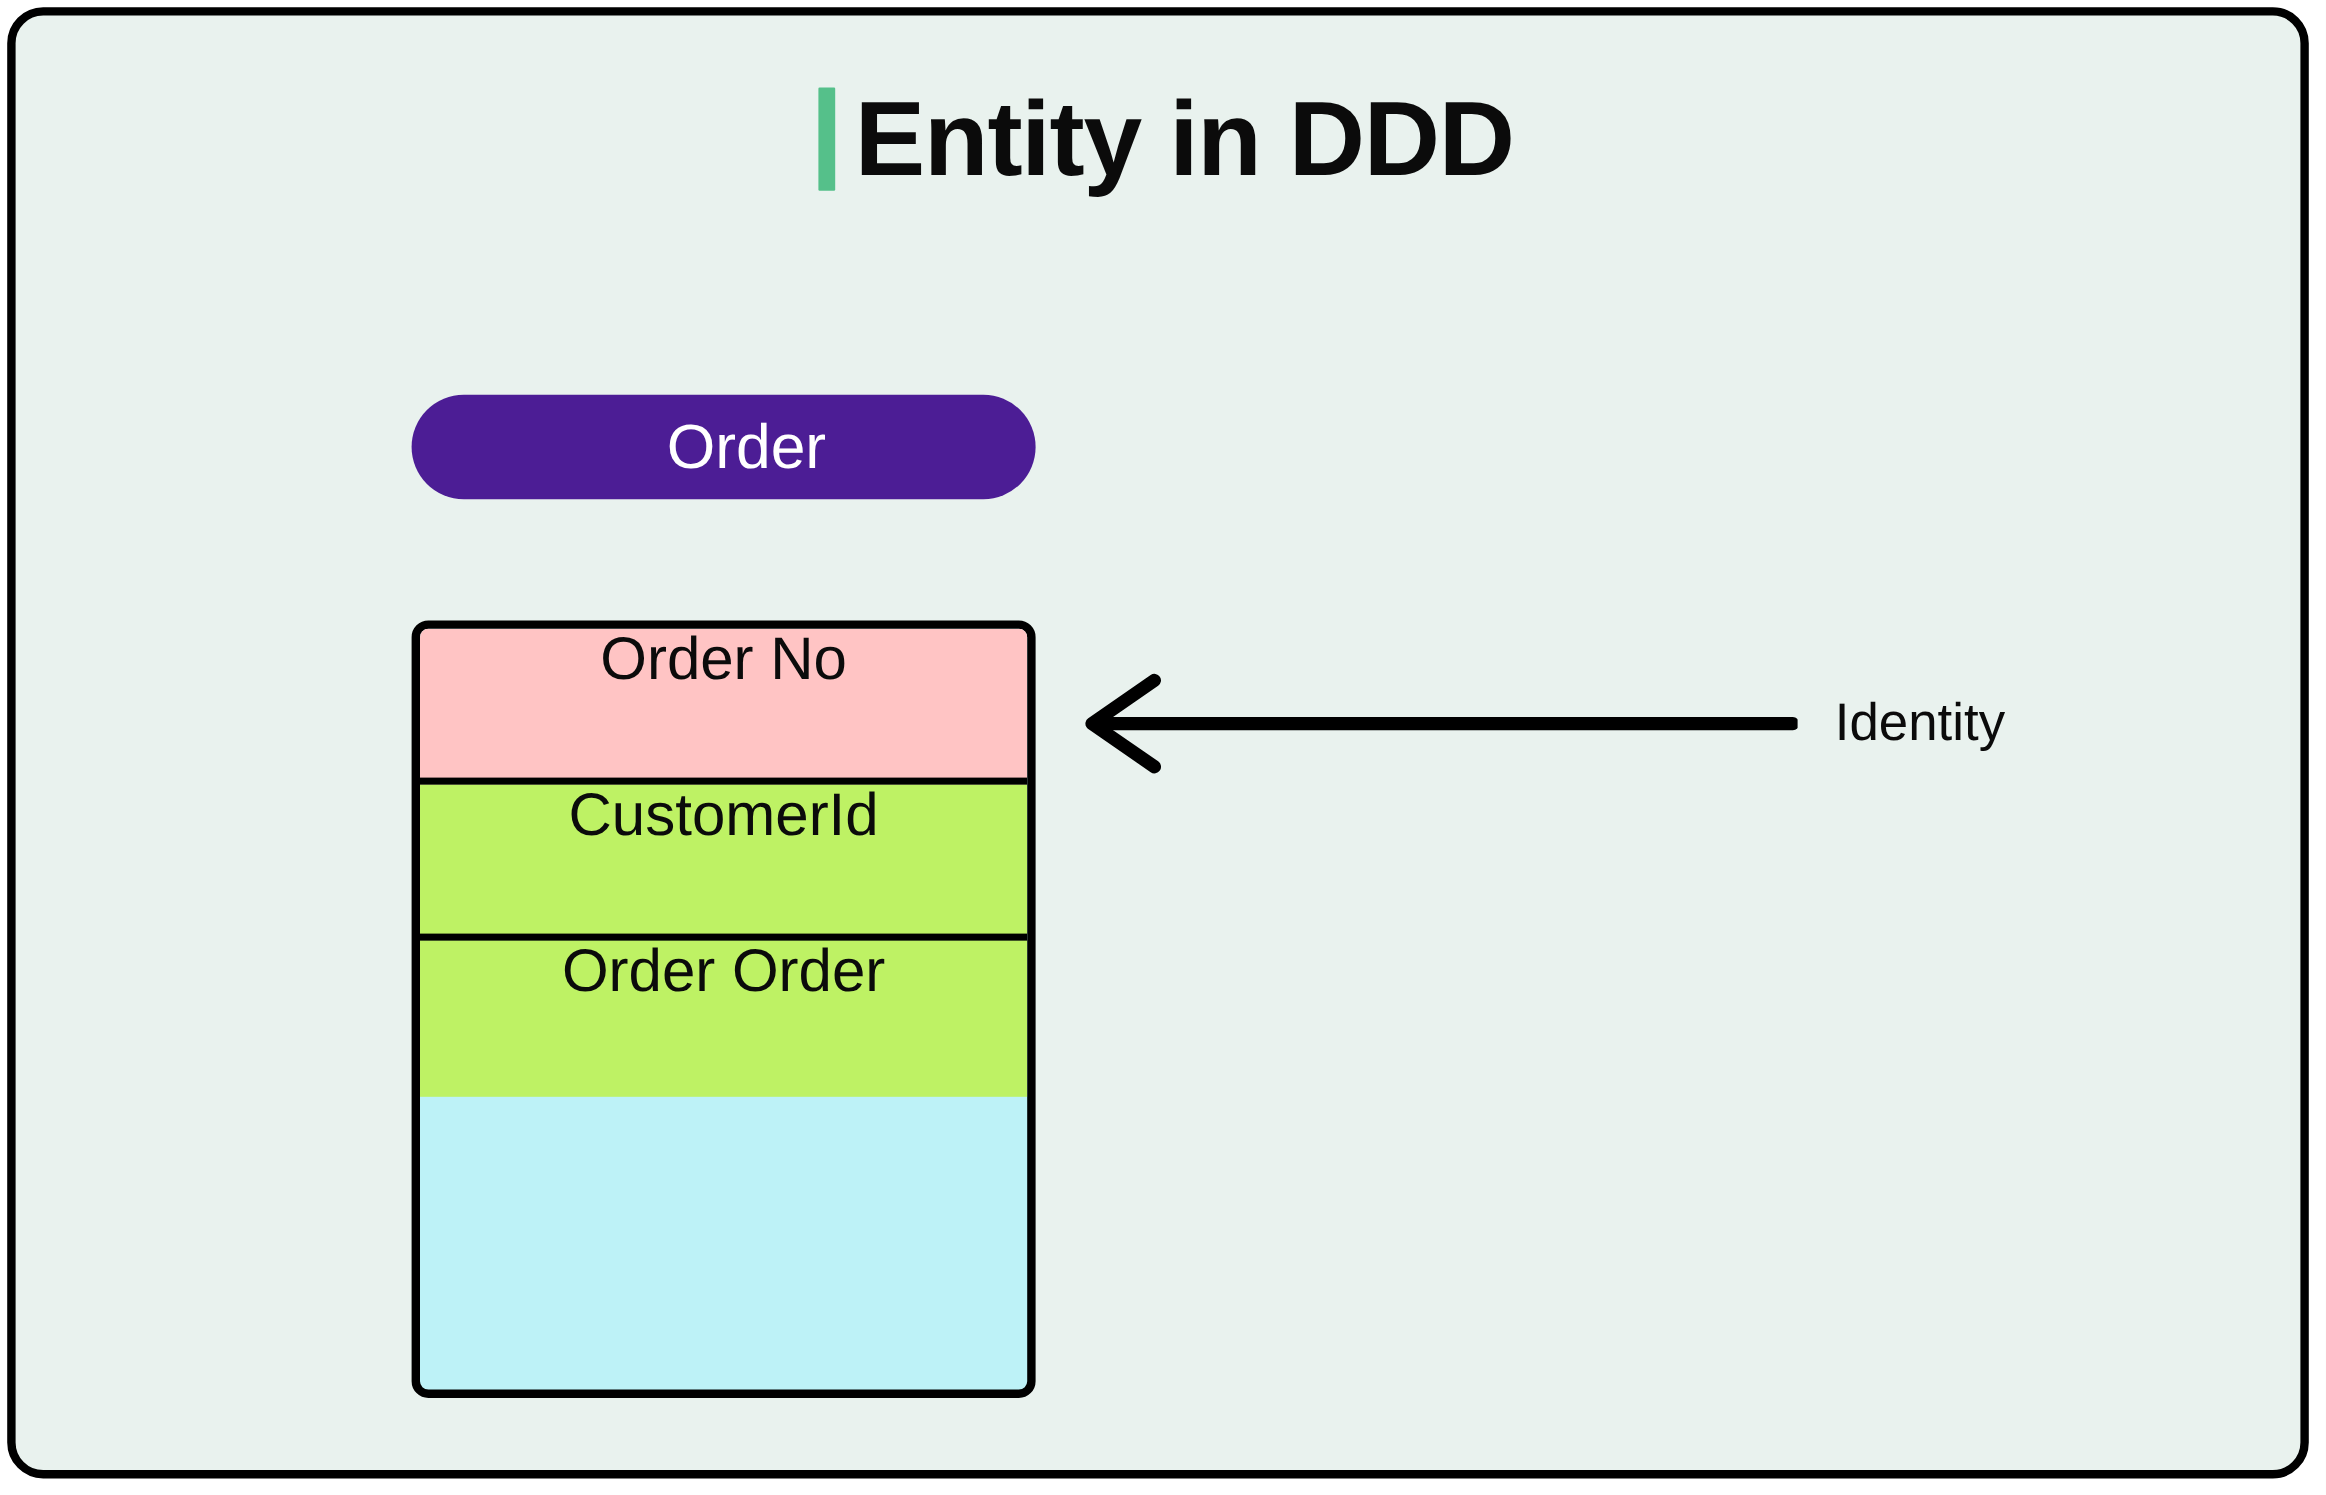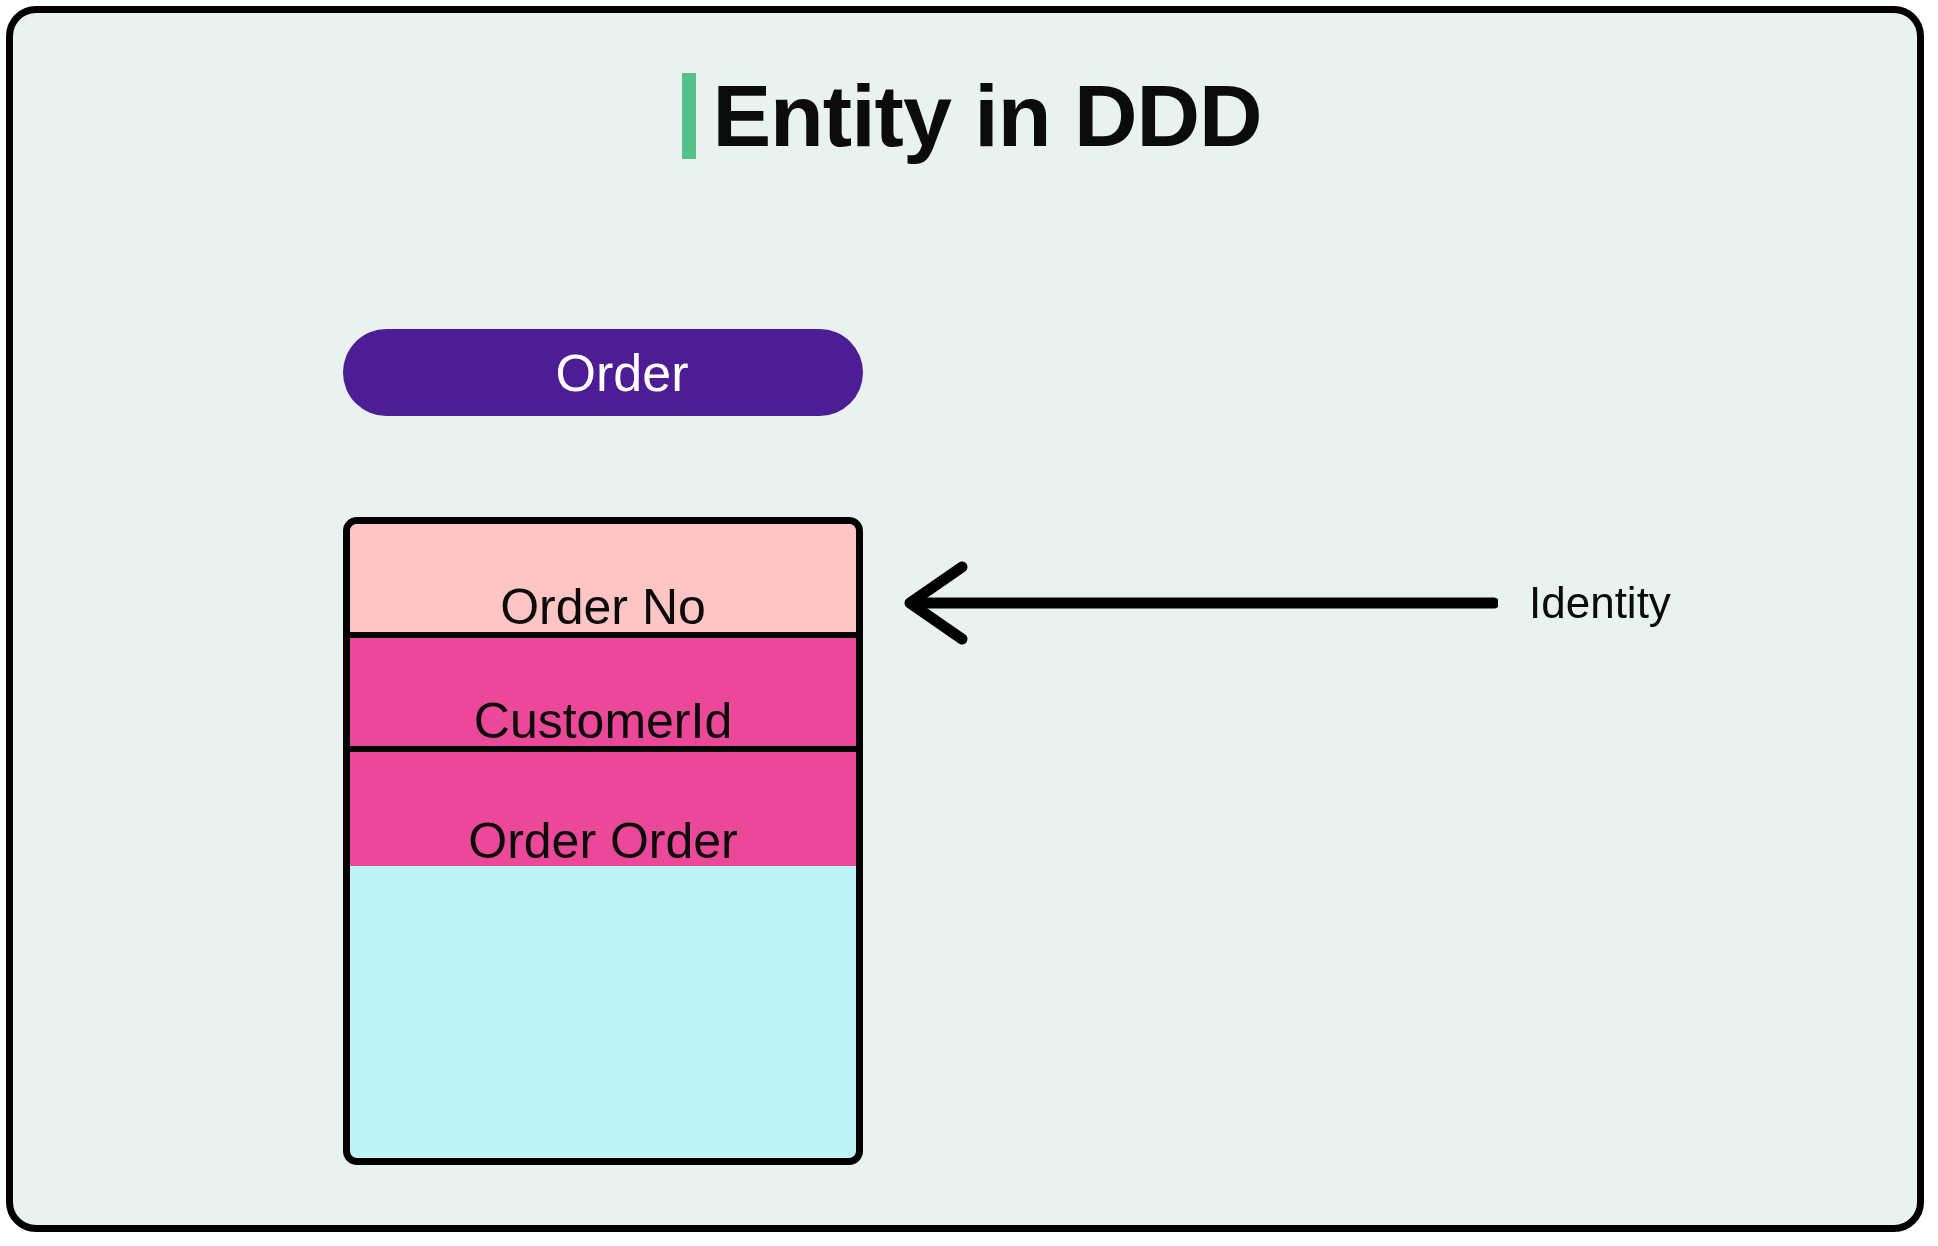--- a/index.html
+++ b/index.html
@@ -91,35 +91,35 @@
     top: 504px;
     width: 520px;
     height: 648px;
     box-sizing: border-box;
     border: 7px solid #000000;
     border-radius: 14px;
     overflow: hidden;
     background: #bdf2f7;
   }
   .attr-row {
-    height: 114px;
+    height: 130px;
     display: flex;
-    align-items: flex-end;
+    align-items: flex-start;
     justify-content: center;
     box-sizing: border-box;
     border-bottom: 6px solid #000000;
   }
   .attr-row:last-child {
     border-bottom: none;
   }
   .attr-row.identity {
     background: #ffc4c4;
   }
   .attr-row.plain {
-    background: #ec4899;
+    background: #bef264;
   }
   .attr-row-label {
     font-size: 50px;
     font-weight: 400;
     color: #0b0b0b;
     line-height: 1;
     white-space: nowrap;
   }
 
   

